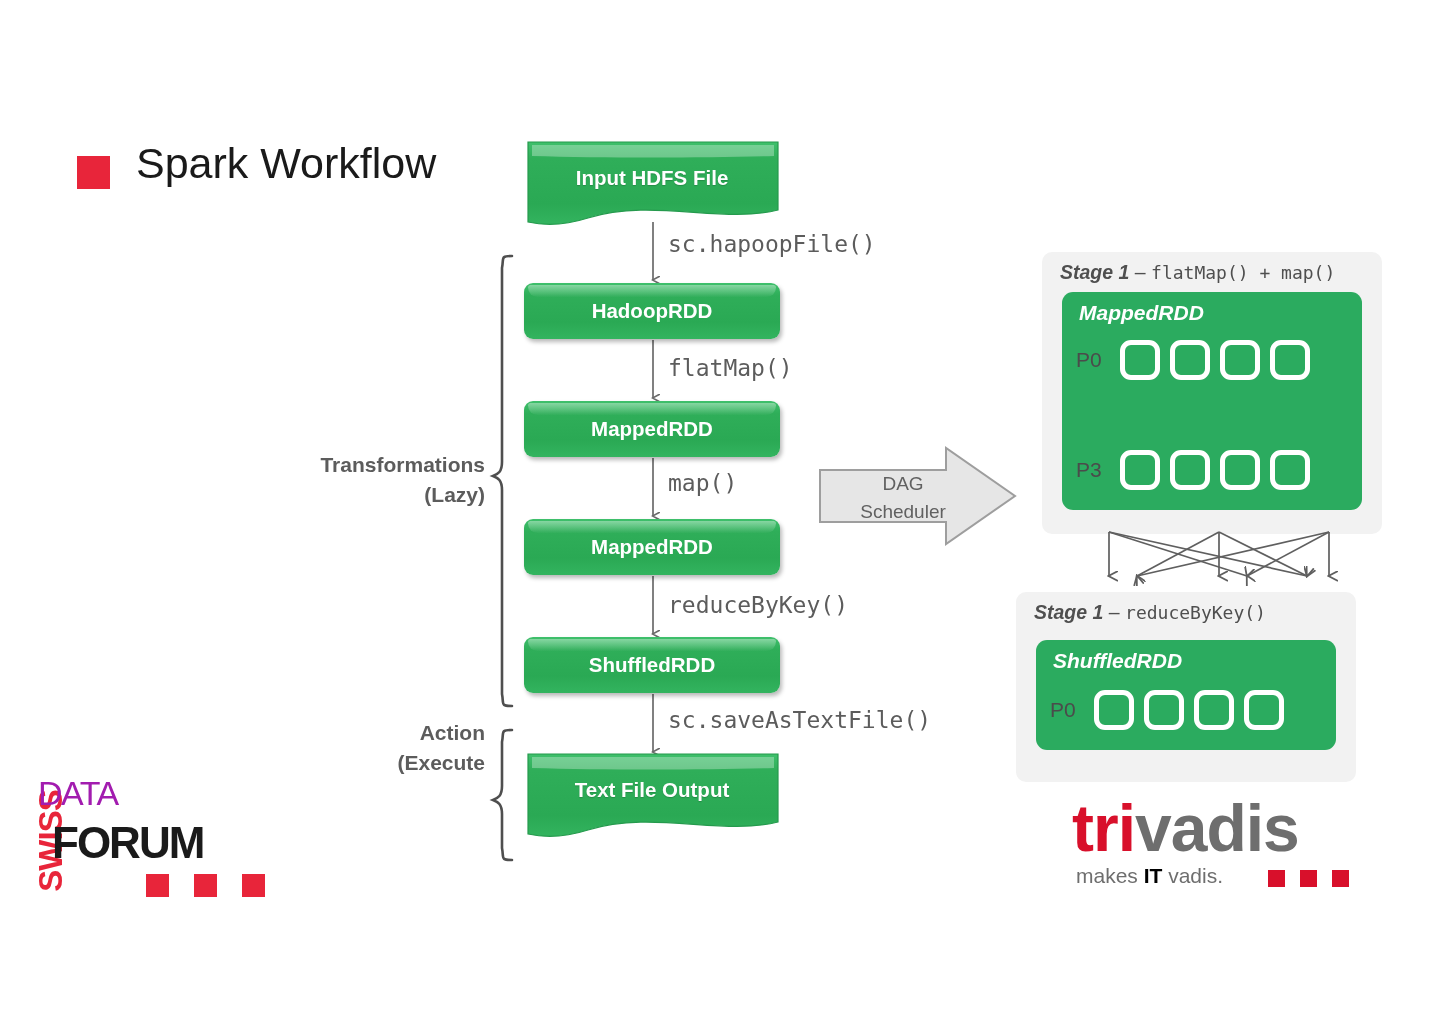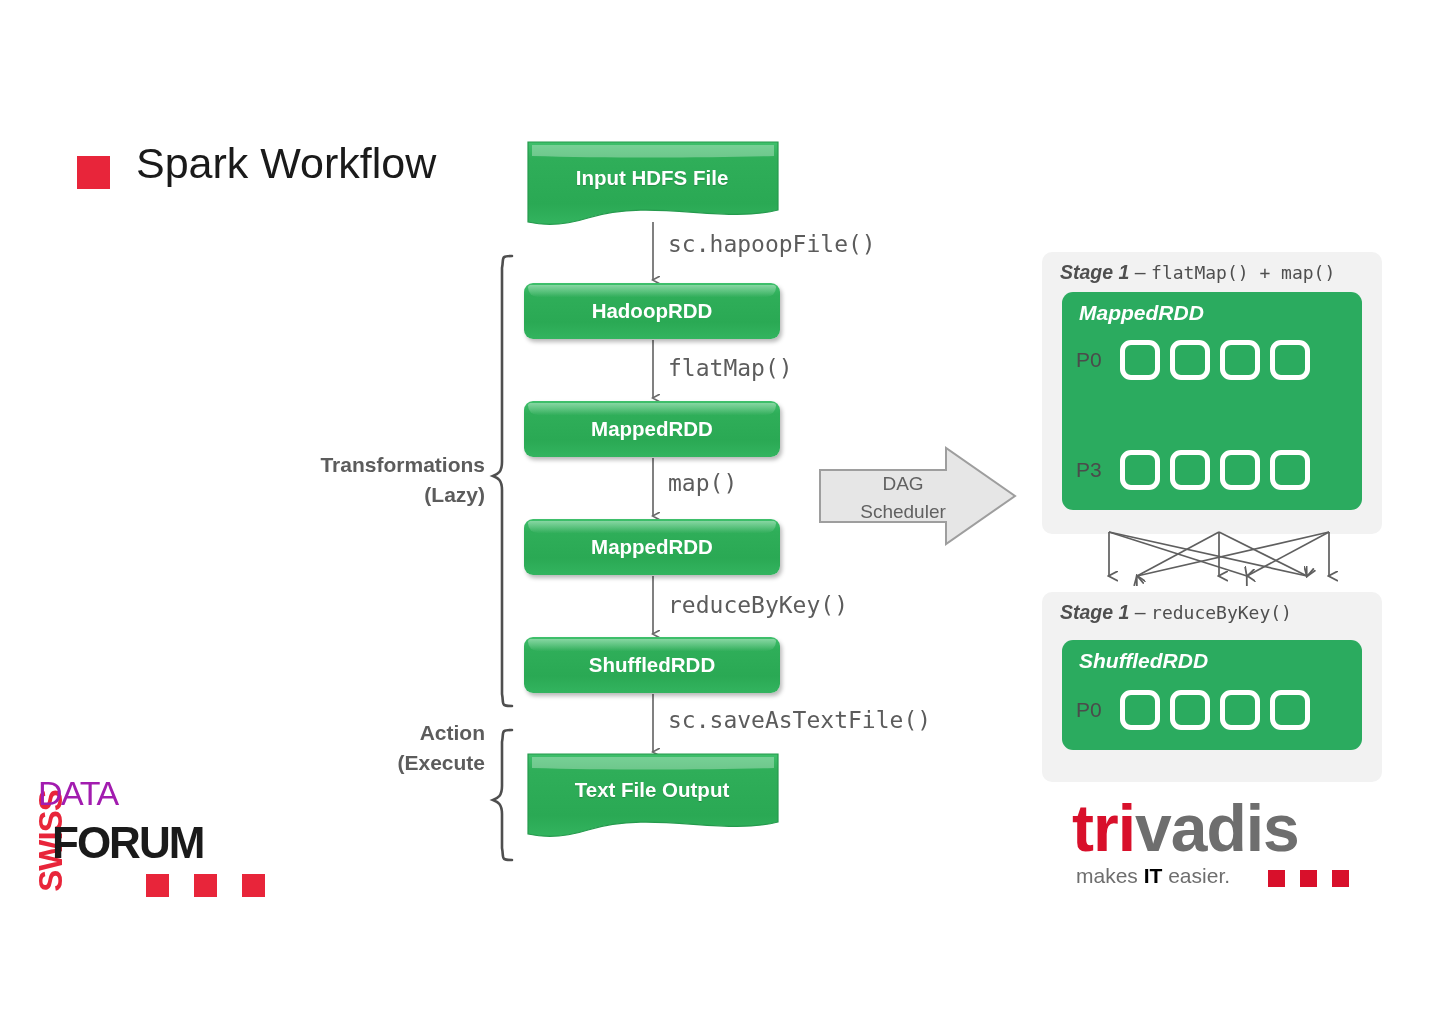--- a/index.html
+++ b/index.html
@@ -340,21 +340,21 @@
   <line x1="234" y1="4" x2="234" y2="48" stroke="#5f5f5f" stroke-width="1.7" marker-end="url(#sah)"></line>
 
   <line x1="14" y1="4" x2="152" y2="48" stroke="#5f5f5f" stroke-width="1.7" marker-end="url(#sah)"></line>
   <line x1="14" y1="4" x2="212" y2="48" stroke="#5f5f5f" stroke-width="1.7" marker-end="url(#sah)"></line>
   <line x1="124" y1="4" x2="42" y2="48" stroke="#5f5f5f" stroke-width="1.7" marker-end="url(#sah)"></line>
   <line x1="124" y1="4" x2="212" y2="48" stroke="#5f5f5f" stroke-width="1.7" marker-end="url(#sah)"></line>
   <line x1="234" y1="4" x2="42" y2="48" stroke="#5f5f5f" stroke-width="1.7" marker-end="url(#sah)"></line>
   <line x1="234" y1="4" x2="152" y2="48" stroke="#5f5f5f" stroke-width="1.7" marker-end="url(#sah)"></line>
 </svg>
 
-<div class="stage-panel" style="left:1042px; top:592px; width:340px; height:190px;">
+<div class="stage-panel" style="left:1016px; top:592px; width:340px; height:190px;">
   <div class="stage-title">
     <span class="sname">Stage 1</span><span class="sdash"> – </span><span class="sop">reduceByKey()</span>
   </div>
   <div class="rdd-box" style="left:20px; top:48px; width:300px; height:110px;">
     <div class="rdd-name">ShuffledRDD</div>
     <div class="part-row" style="left:14px; top:50px;">
       <span class="part-label">P0</span>
       <span class="cell"></span>
       <span class="cell"></span>
       <span class="cell"></span>
@@ -370,18 +370,18 @@
   <div class="sdf-sq" style="left:128px;"></div>
   <div class="sdf-sq" style="left:176px;"></div>
   <div class="sdf-sq" style="left:224px;"></div>
 </div>
 
 <div id="trivadis-logo">
   <div id="tri-word">
     <span class="red">tri</span><span class="gray">vadis</span>
   </div>
   <div id="tri-tag">
-    <span>makes </span><span class="red">IT</span><span> easier.</span>
+    <span>makes </span><span class="red">IT</span><span> vadis.</span>
   </div>
   <div class="tri-sq" style="left:196px;"></div>
   <div class="tri-sq" style="left:228px;"></div>
   <div class="tri-sq" style="left:260px;"></div>
 </div>
 
 </body></html>

